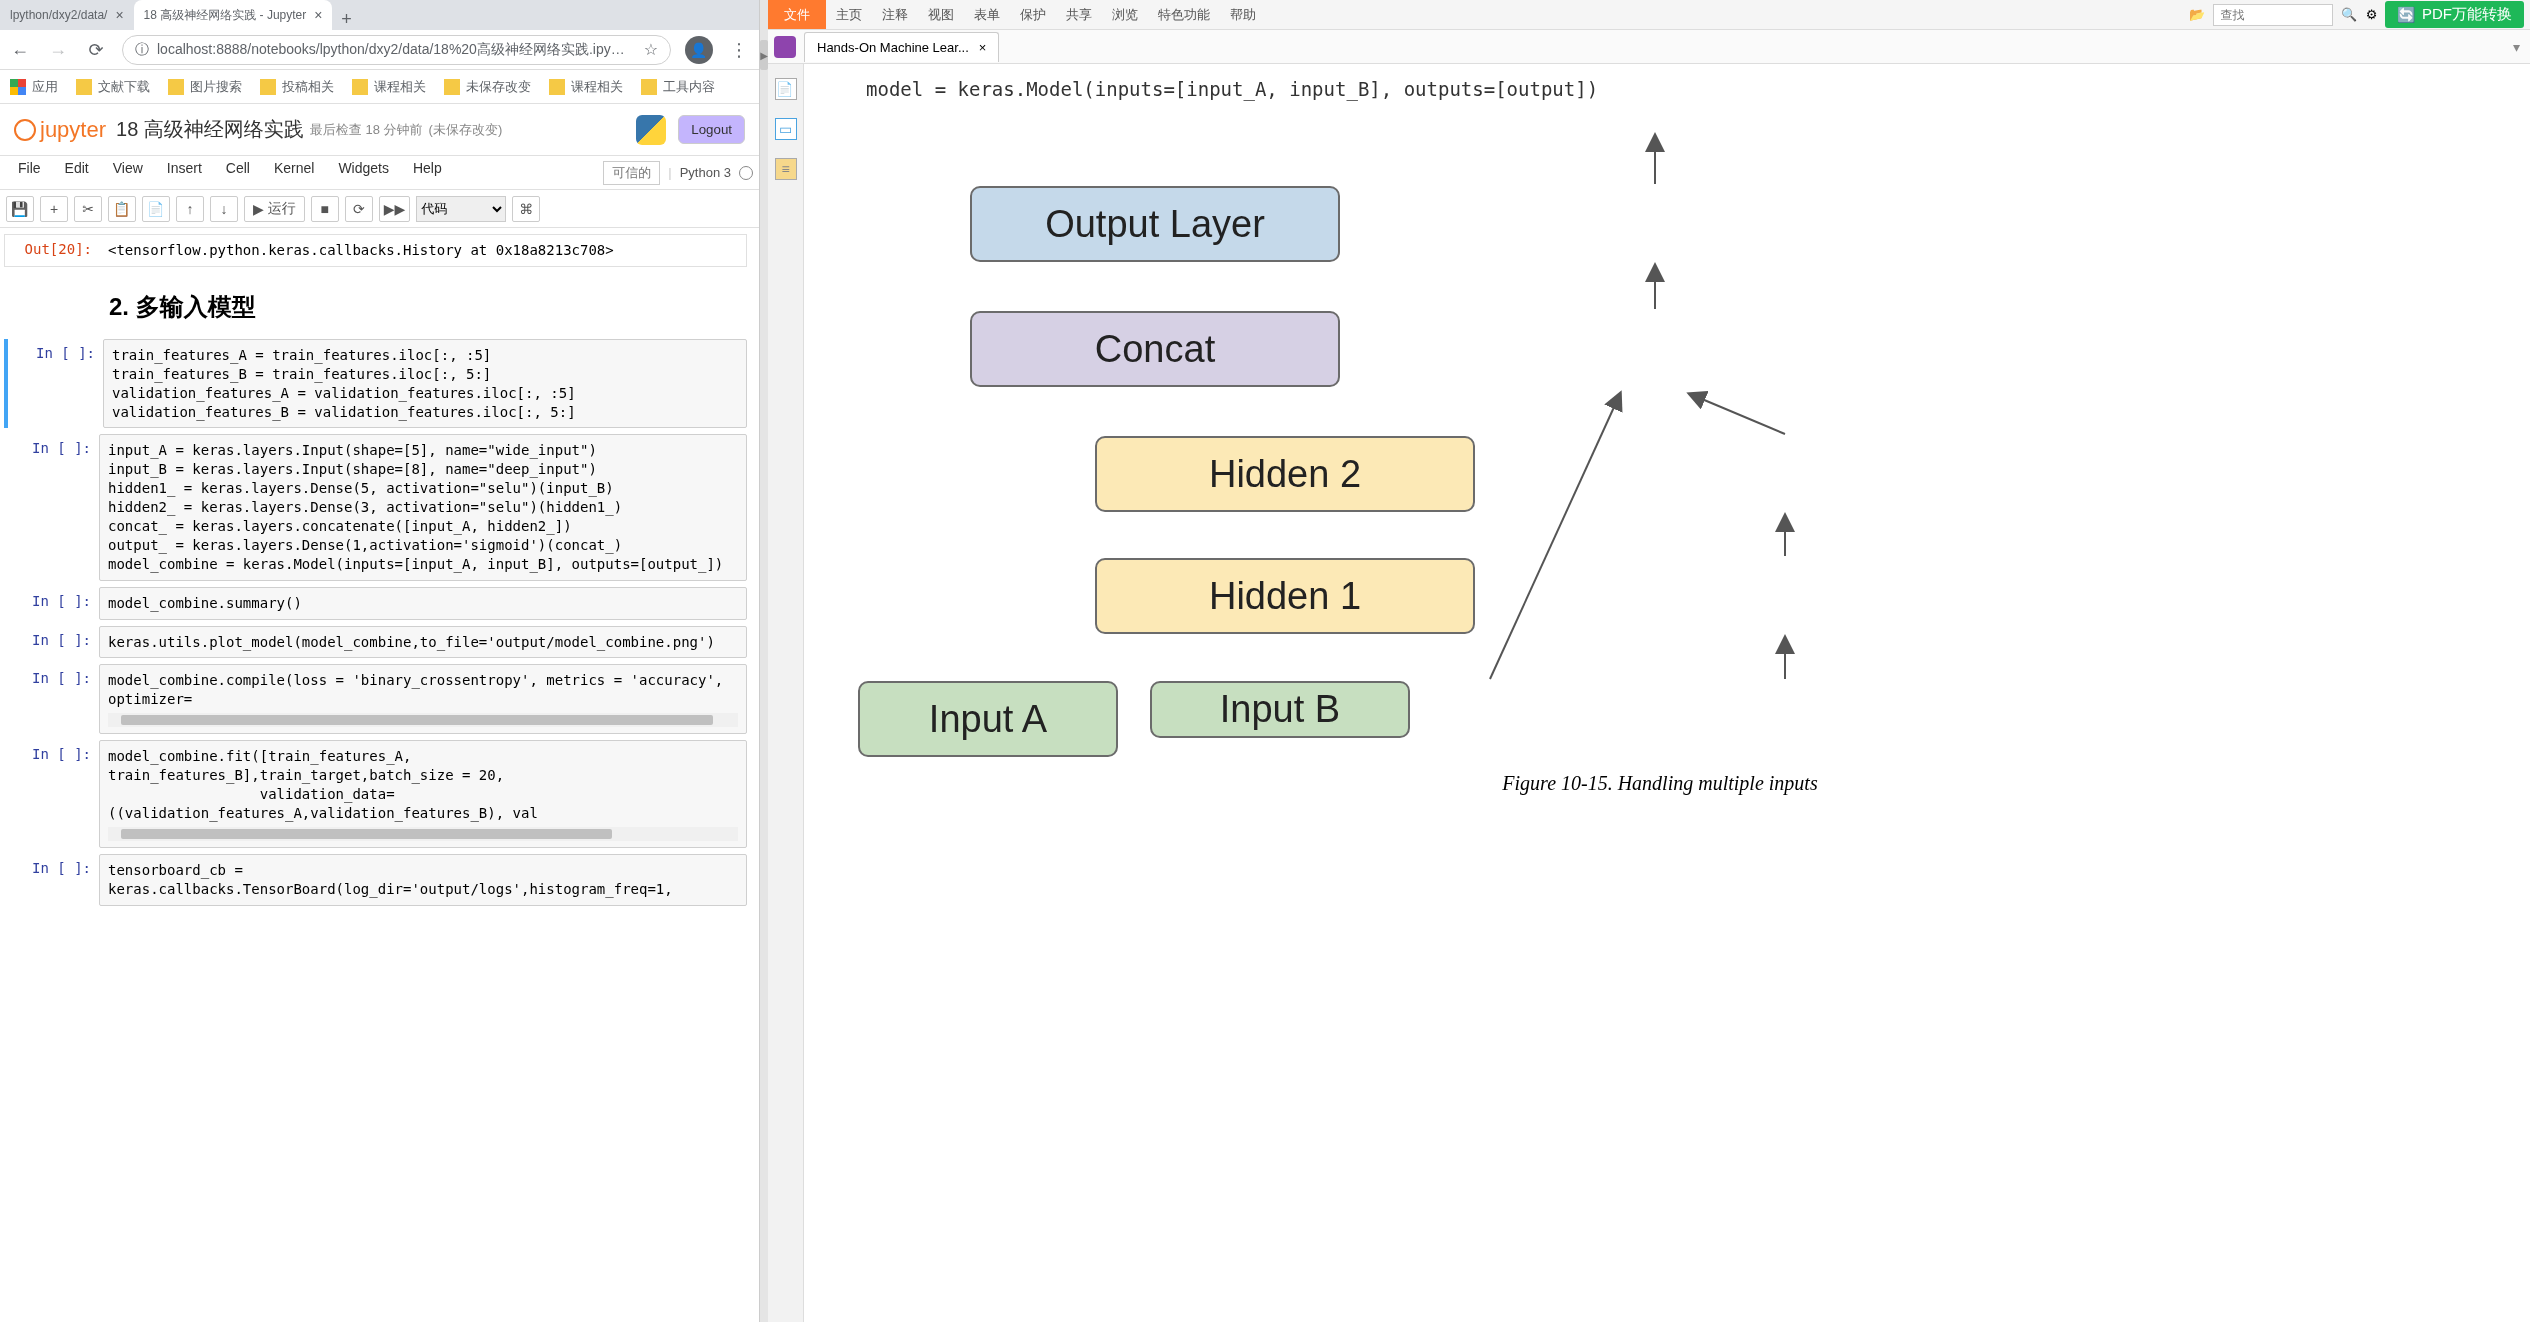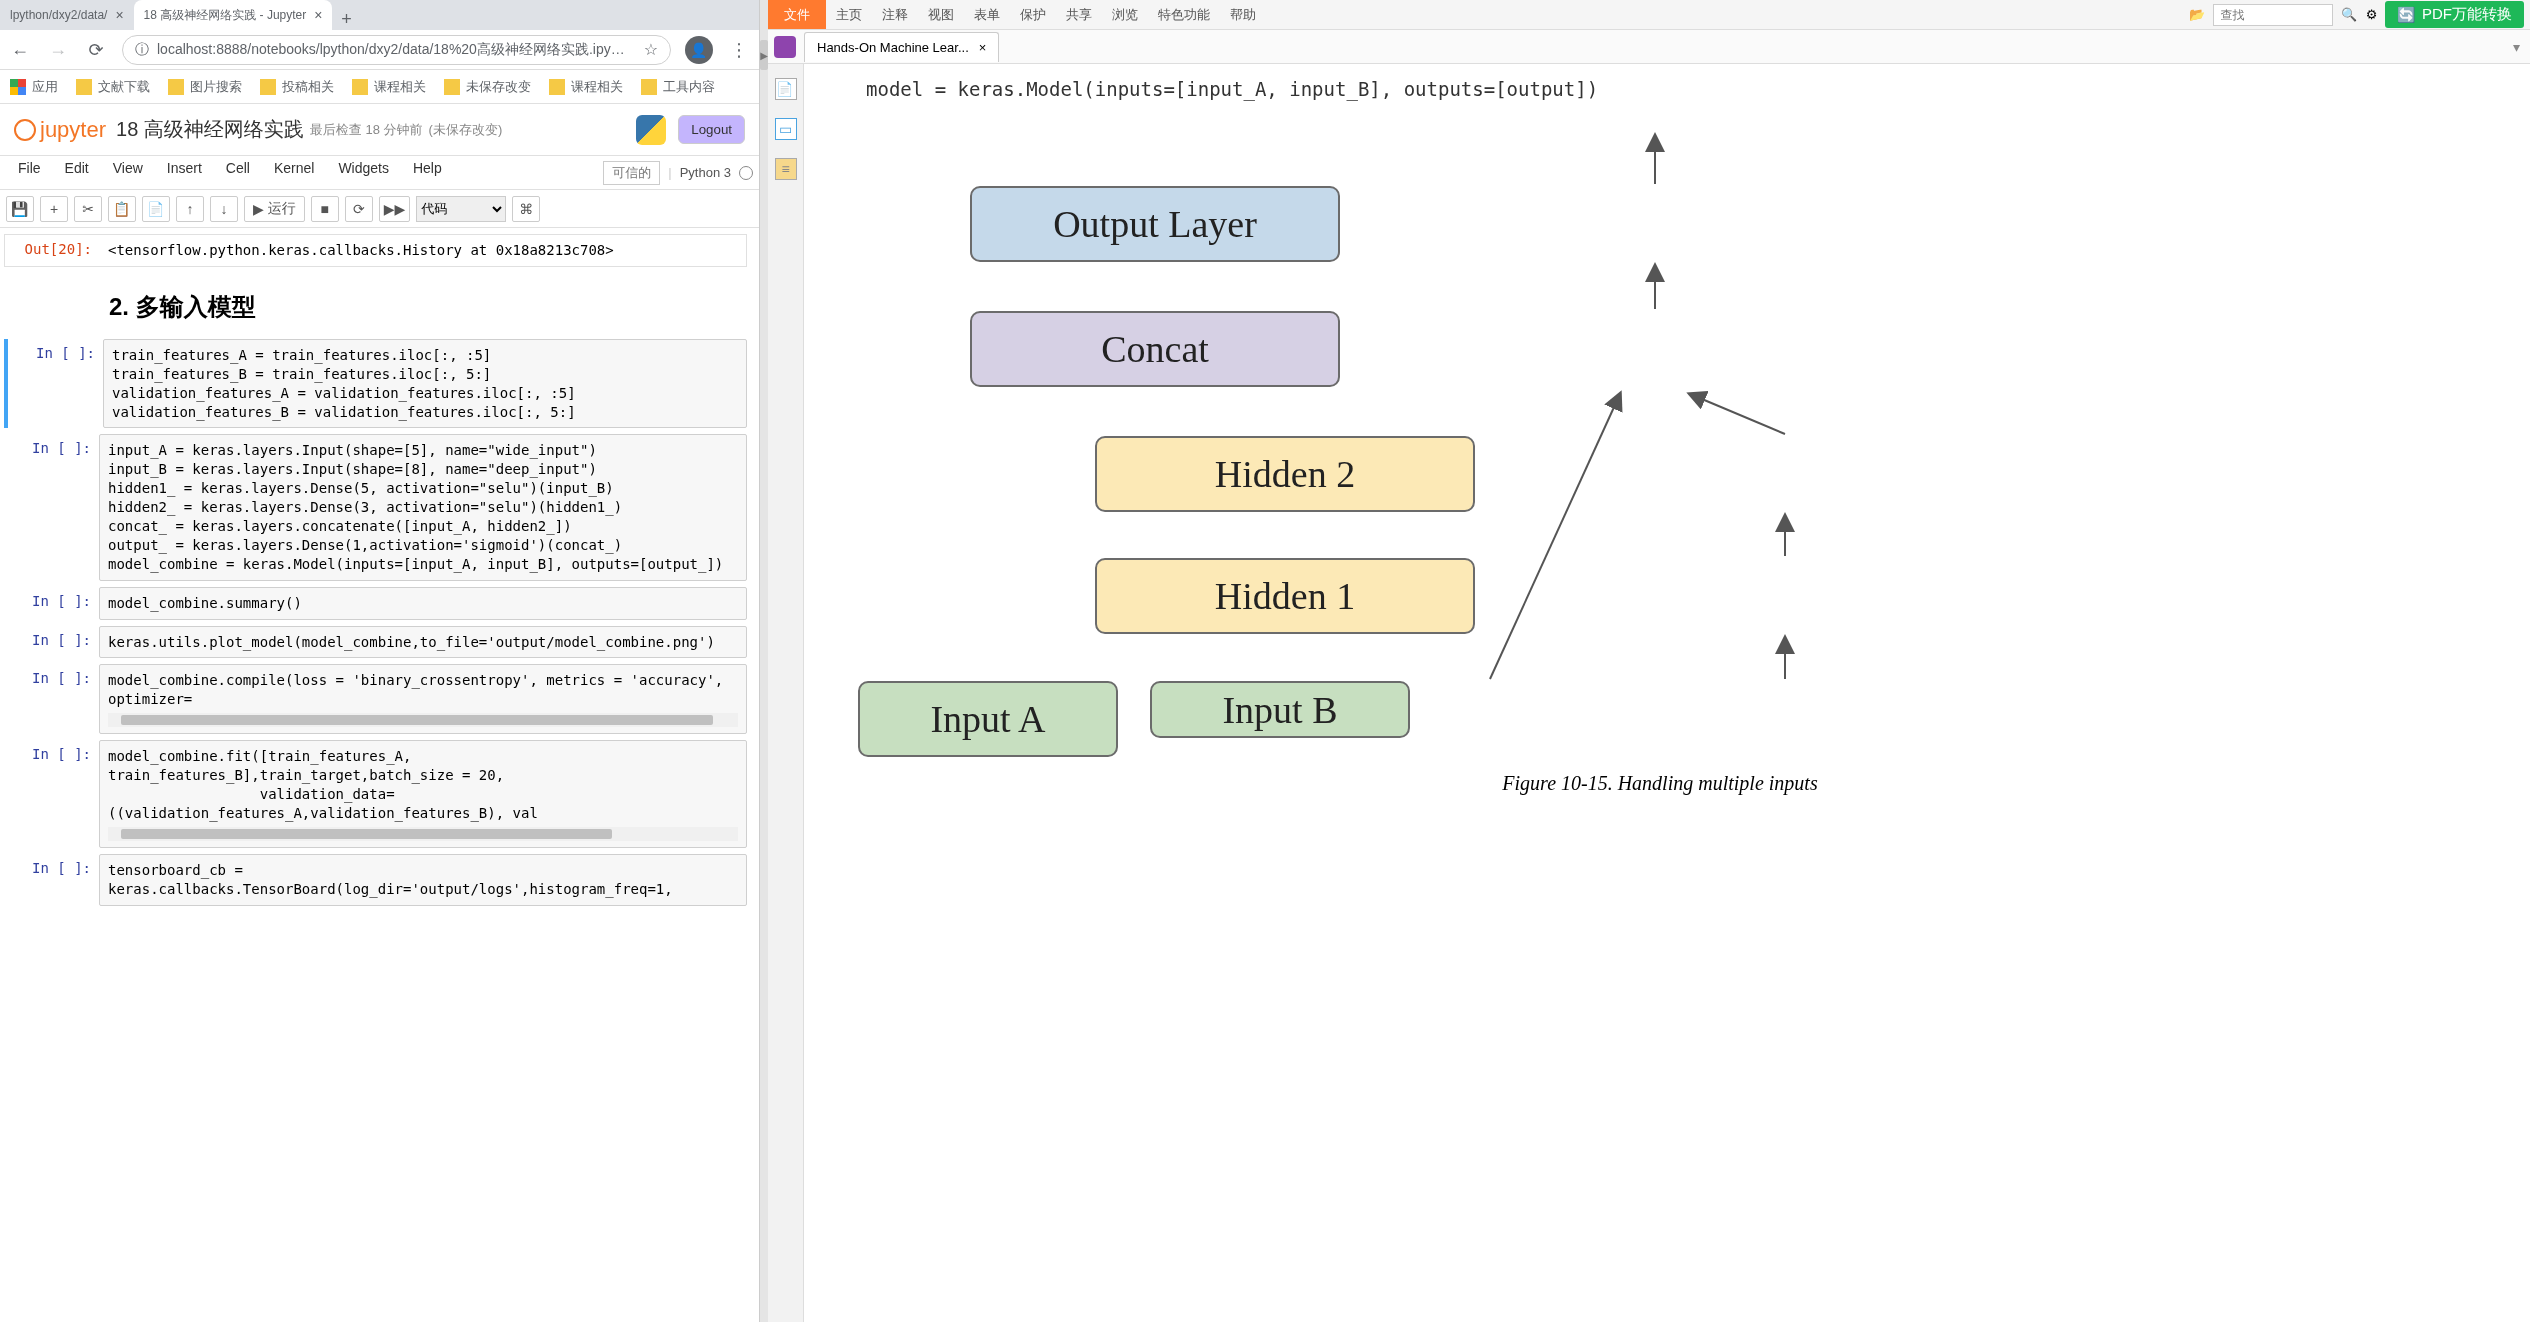--- a/index.html
+++ b/index.html
@@ -73,21 +73,21 @@
 .pdf-convert{background:#1eb858;color:#fff;padding:4px 12px;border-radius:3px;display:flex;align-items:center;gap:6px;font-size:15px}
 .pdf-tabs{height:34px;display:flex;align-items:center;border-bottom:1px solid #ddd;background:#fafafa;padding-left:6px}
 .pdf-home-ico{width:22px;height:22px;background:#8e44ad;border-radius:4px;margin-right:8px}
 .pdf-tab{display:flex;align-items:center;gap:10px;padding:0 12px;height:30px;border:1px solid #ccc;border-bottom:none;background:#fff;font-size:13px;border-radius:3px 3px 0 0}
 .pdf-body{flex:1;display:flex;overflow:hidden}
 .pdf-sidebar{width:36px;background:#f2f2f2;border-right:1px solid #ddd;display:flex;flex-direction:column;align-items:center;gap:18px;padding-top:14px}
 .sb-ico{width:22px;height:22px;border:1px solid #aaa;background:#fff;display:flex;align-items:center;justify-content:center;font-size:14px;color:#888}
 .pdf-page{flex:1;background:#fff;padding:10px 20px 10px 6px;position:relative;overflow:hidden}
 .pdf-code{font-family:monospace;font-size:19px;color:#333;margin:4px 0 26px 56px}
 .diagram{position:relative;width:100%;height:640px}
-.dbox{position:absolute;border:2px solid #6b6b6b;border-radius:10px;display:flex;align-items:center;justify-content:center;font-size:38px;font-family:Liberation Serif, serif;color:#222}
+.dbox{position:absolute;border:2px solid #6b6b6b;border-radius:10px;display:flex;align-items:center;justify-content:center;font-size:38px;font-family:Liberation Sans, sans-serif;color:#222}
 .dbox.output{left:160px;top:60px;width:370px;height:76px;background:#c5d9ea}
 .dbox.concat{left:160px;top:185px;width:370px;height:76px;background:#d6d0e4}
 .dbox.h2{left:285px;top:310px;width:380px;height:76px;background:#fce9b6}
 .dbox.h1{left:285px;top:432px;width:380px;height:76px;background:#fce9b6}
 .dbox.ia{left:48px;top:555px;width:260px;height:76px;background:#c7dfc0}
 .dbox.ib{left:340px;top:555px;width:260px;height:57px;background:#c7dfc0}
 .caption{text-align:center;font-style:italic;font-family:serif;font-size:20px;margin-top:6px}
 svg.arrows{position:absolute;top:0;left:0;width:100%;height:100%;pointer-events:none}
 .vsplit{width:8px;background:#e5e5e5;cursor:col-resize}
 .vsplit-ico{width:8px;height:30px;background:#ccc;margin-top:40px;border-radius:2px;display:flex;align-items:center;justify-content:center;font-size:10px;color:#777}

